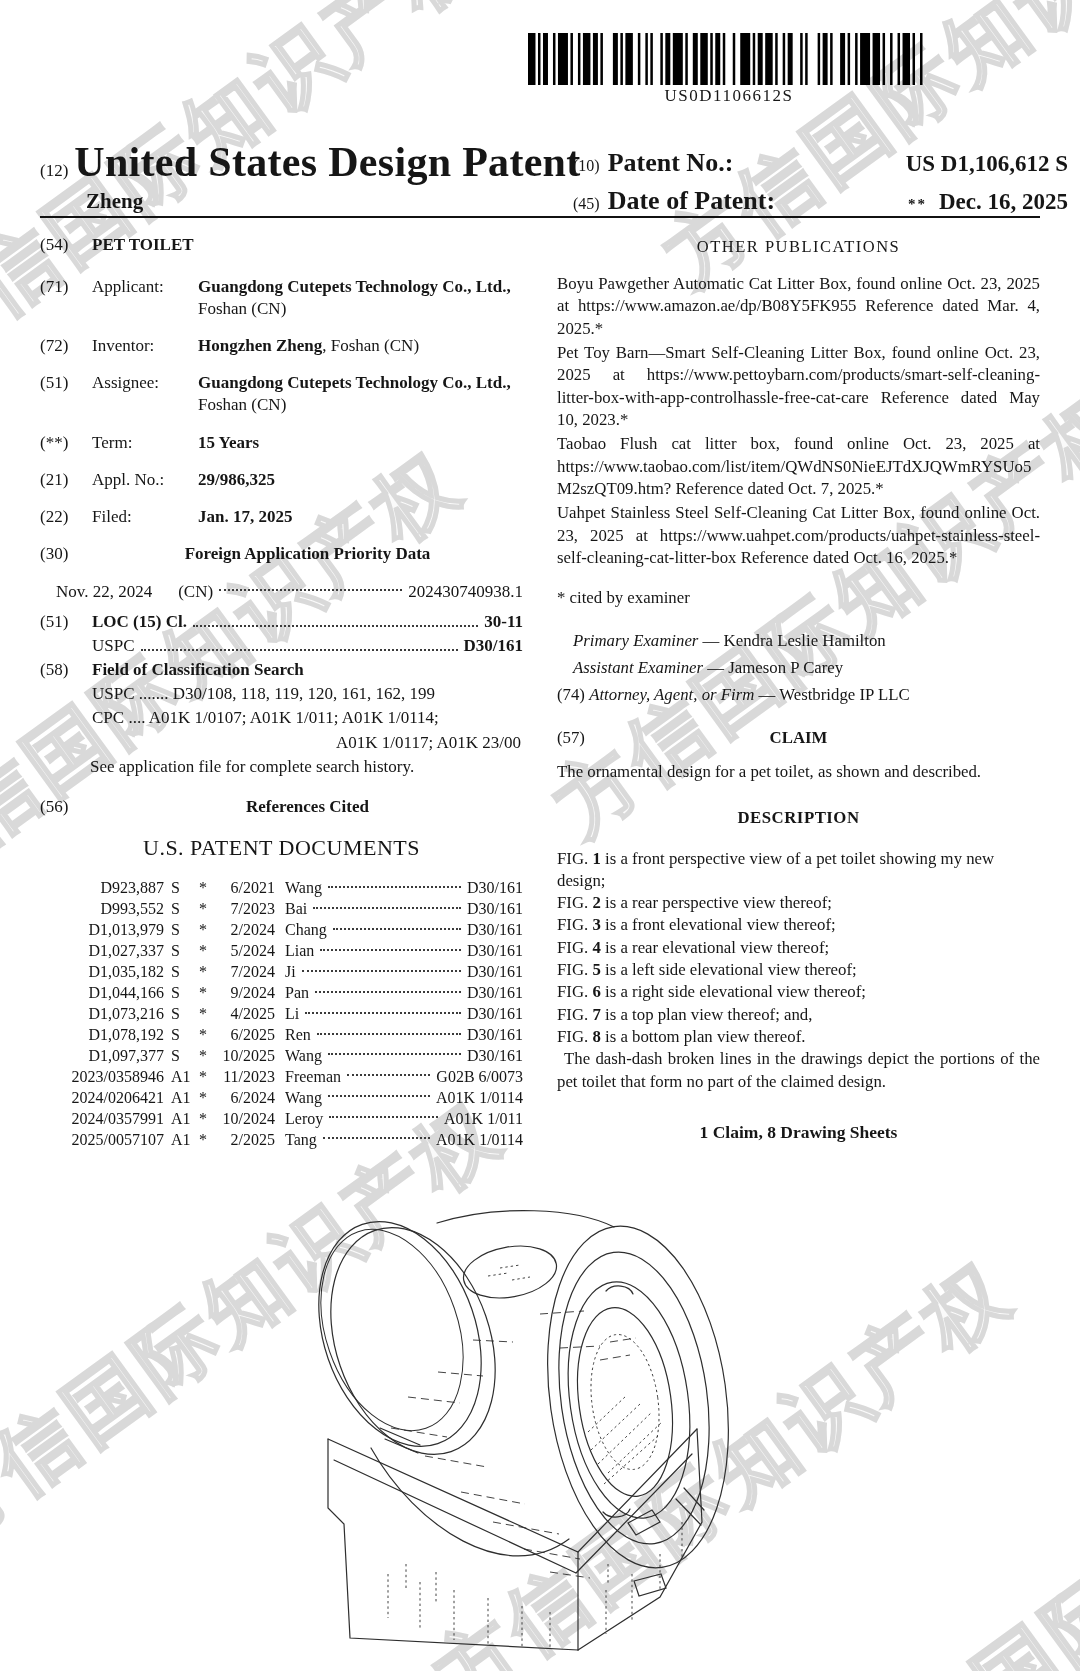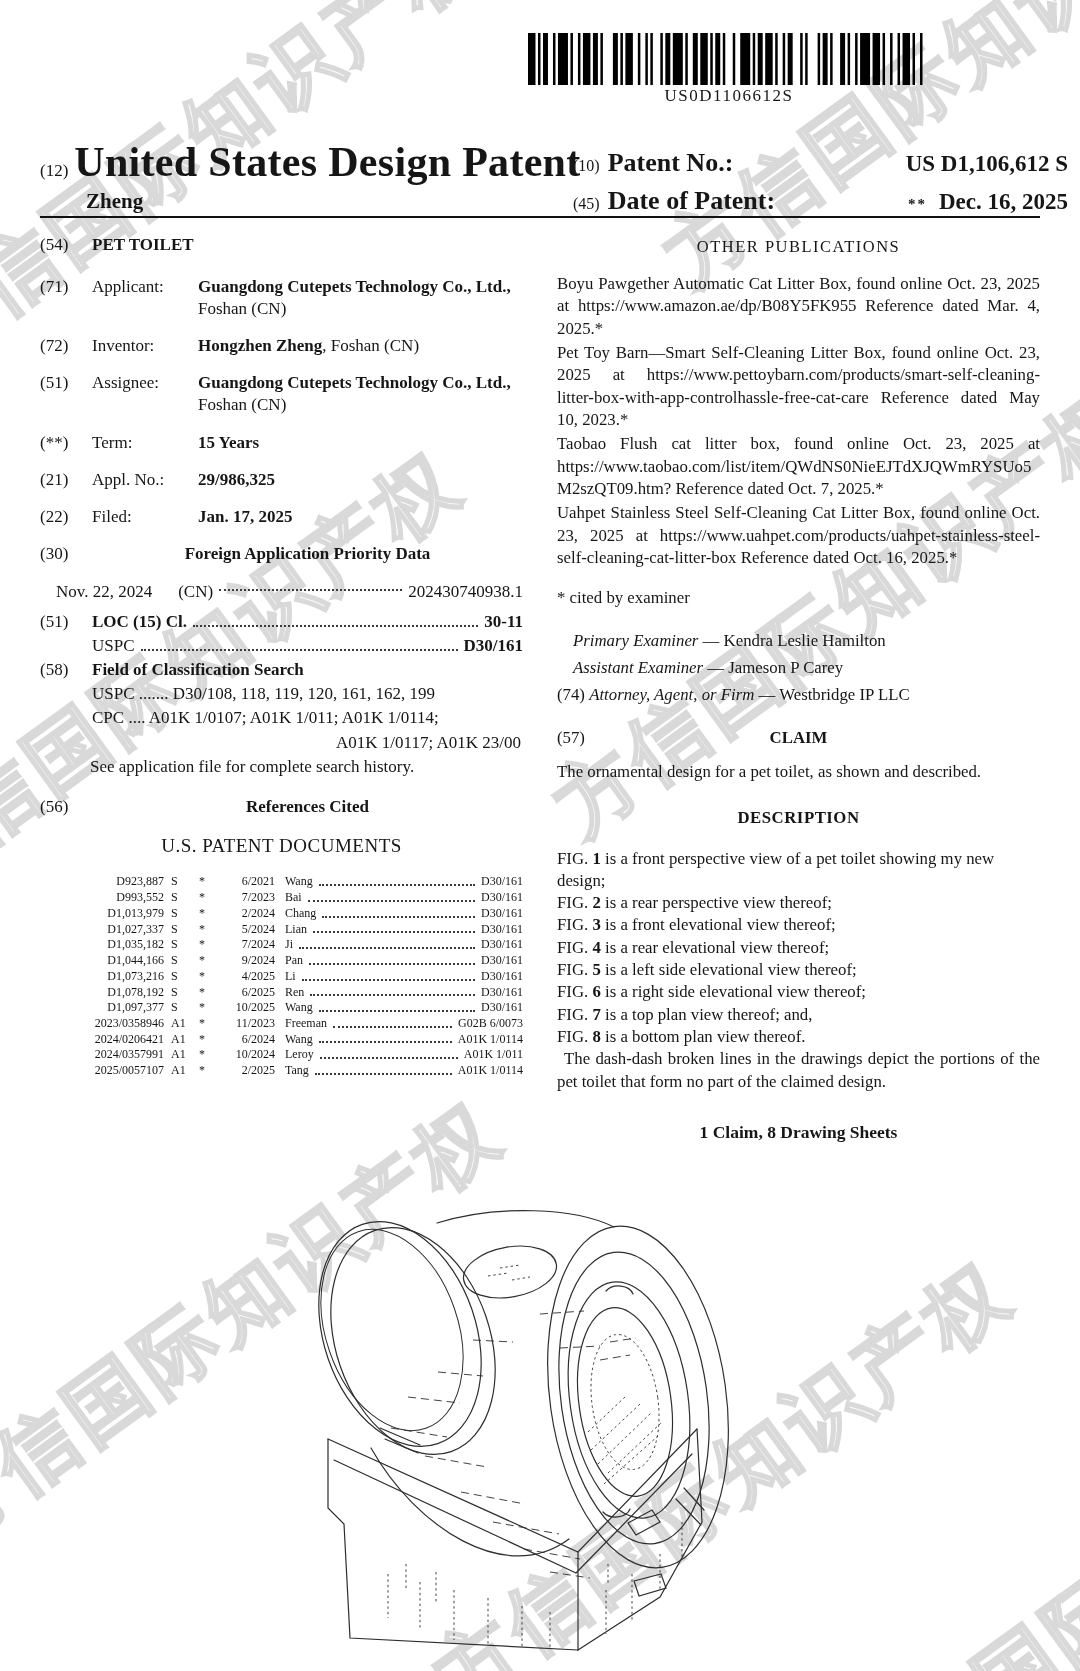--- a/index.html
+++ b/index.html
@@ -40,22 +40,22 @@
   .title-row{margin-bottom:20px;}
   .c-head{display:flex;margin:6px 0 16px;}
   .c-head .txt{flex:1;text-align:center;font-weight:700;}
   .prio-line{display:flex;align-items:center;padding-left:16px;margin-bottom:8px;}
   .prio-cn{margin-left:26px;}
   .leader{flex:1;border-bottom:2px dotted #3a3a3a;margin:0 6px 4px;min-width:14px;}
   .sec2{display:flex;align-items:baseline;margin-bottom:2px;}
   .plain{padding-left:52px;margin-bottom:2px;}
   .plain-right{text-align:right;padding-right:2px;margin-bottom:2px;}
   .plain-note{padding-left:50px;margin-bottom:4px;}
-  .refs-sub{text-align:center;margin:2px 0 16px;font-size:19px;letter-spacing:.5px;}
-  .t-row{display:flex;align-items:flex-end;font-size:12px;line-height:1.31;}
+  .refs-sub{text-align:center;margin:2px 0 16px;font-size:22px;letter-spacing:.5px;}
+  .t-row{display:flex;align-items:center;font-size:16px;line-height:1.31;}
   .t-no{width:124px;flex:none;text-align:right;}
   .t-kind{width:28px;flex:none;padding-left:7px;}
   .t-star{width:16px;flex:none;}
   .t-date{width:60px;flex:none;text-align:right;}
   .t-name{padding-left:10px;}
   .t-cls{text-align:right;}
   
   .col-right{font-size:16.8px;line-height:1.33;}
   .op-head{text-align:center;letter-spacing:1.5px;margin:2px 0 15px;font-size:16.5px;}
   .pub{text-align:justify;margin:0 0 2px;overflow-wrap:anywhere;}

